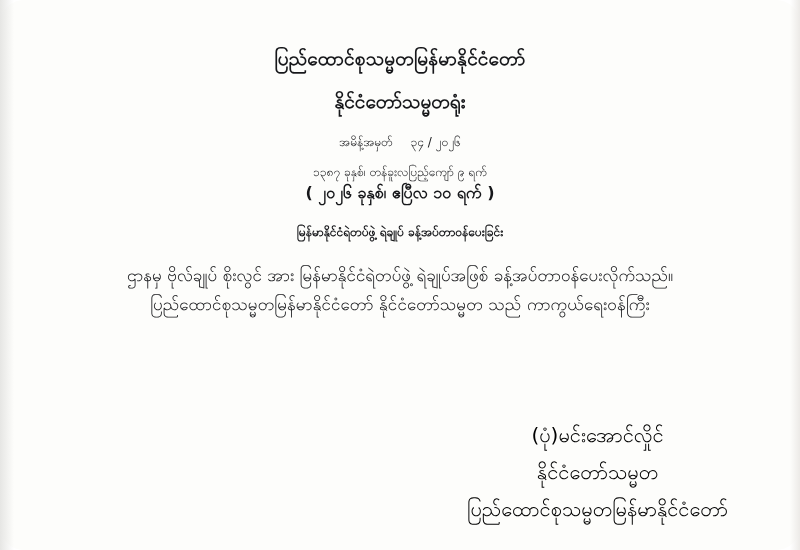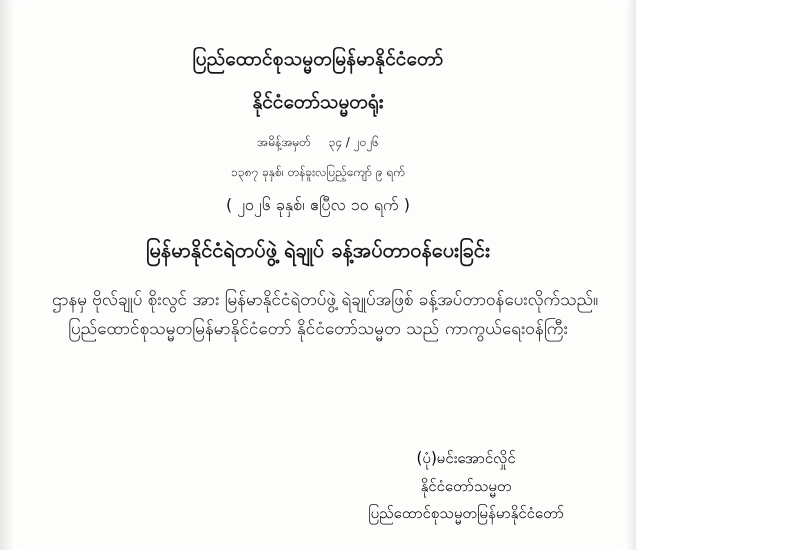--- a/index.html
+++ b/index.html
@@ -8,21 +8,21 @@
   }
   body {
     width: 800px;
     height: 550px;
     background: #ffffff;
     font-family: "DejaVu Sans", "Liberation Sans", sans-serif;
     overflow: hidden;
   }
   #page {
     position: relative;
-    width: 636px;
+    width: 800px;
     height: 550px;
     background: #fdfdfb;
     box-sizing: border-box;
     border-radius: 24px;
   }
   
   #page::before {
     content: "";
     position: absolute;
     left: 0; top: 0;
@@ -65,46 +65,45 @@
     font-weight: 400;
     margin-top: 18px;
   }
   .meta-2 {
     font-size: 12px;
     font-weight: 400;
     margin-top: 12px;
   }
   .meta-3 {
     font-size: 16px;
-    font-weight: 400;
-    margin-top: 12px;
+    font-weight: 700;
   }
   .subject {
-    font-size: 20px;
+    font-size: 12px;
     font-weight: 700;
     margin-top: 18px;
   }
   .body-block {
     margin-top: 20px;
     font-size: 17px;
     line-height: 1.7;
     text-align: center;
   }
   .body-line {
     white-space: nowrap;
   }
   .body-line.first {
     letter-spacing: 0.1px;
   }
   .signature {
     position: absolute;
     right: 72px;
     bottom: 22px;
     text-align: center;
-    font-size: 15px;
+    font-size: 20px;
     line-height: 1.85;
     z-index: 3;
   }
   .sig-line {
     white-space: nowrap;
   }
   .sig-name {
     font-weight: 400;
   }
 </style>

